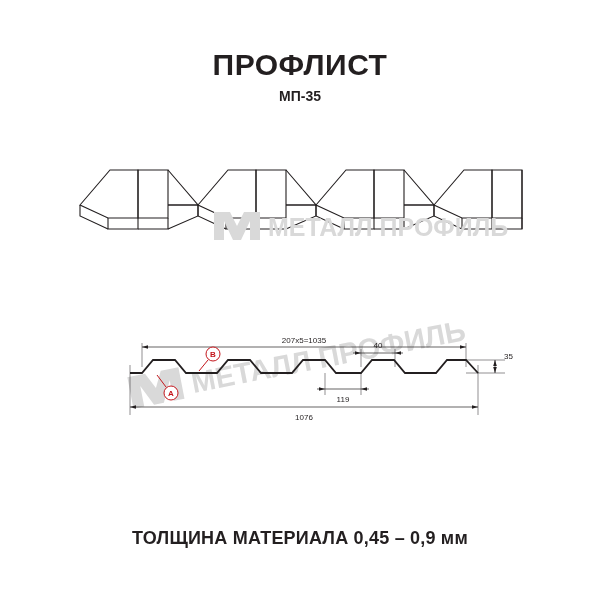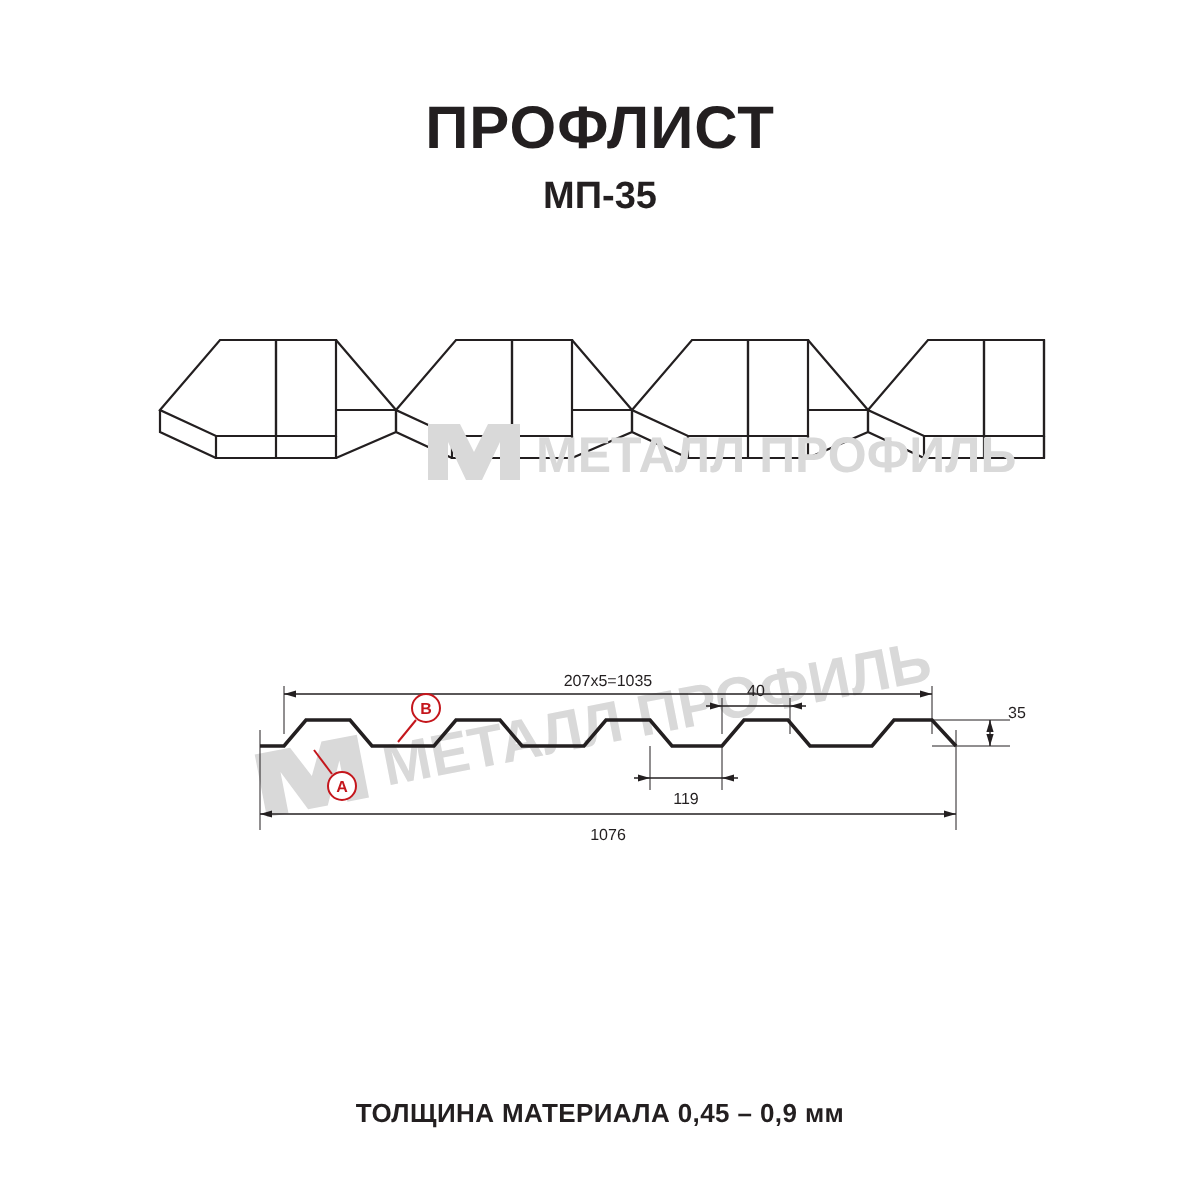--- a/index.html
+++ b/index.html
@@ -30,33 +30,32 @@
     font-size: 30px;
     font-weight: bold;
     letter-spacing: 0.5px;
   }
   .subtitle {
     position: absolute;
     left: 0;
     top: 88px;
     width: 600px;
     text-align: center;
-    font-size: 19px;
+    font-size: 14px;
     font-weight: bold;
   }
   .footer {
     position: absolute;
     left: 0;
     top: 528px;
     width: 600px;
     text-align: center;
-    font-size: 13px;
+    font-size: 18px;
     font-weight: bold;
     letter-spacing: 0.2px;
-    margin-top: 21px;
   }
   .iso-wrap {
     position: absolute;
     left: 50px;
     top: 130px;
     width: 500px;
     height: 140px;
   }
   .section-wrap {
     position: absolute;

